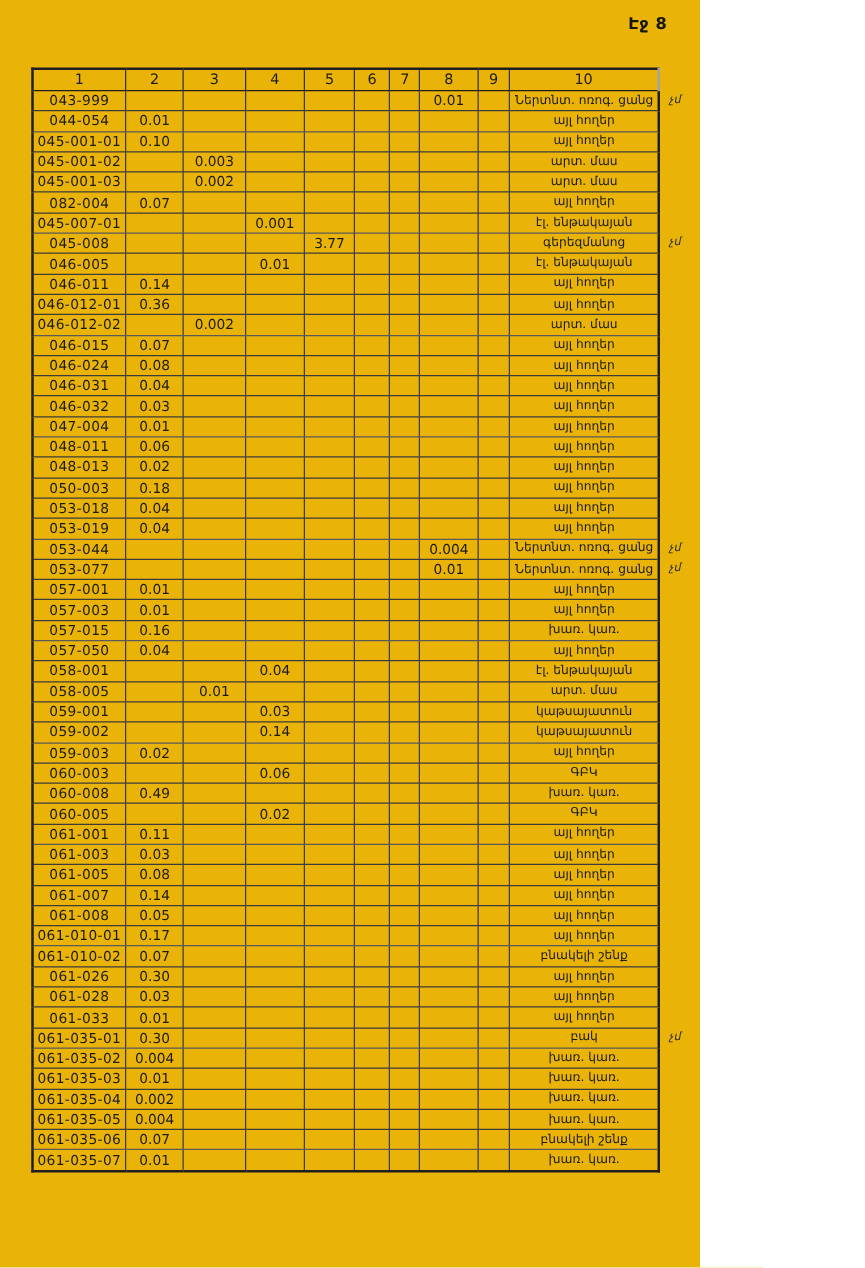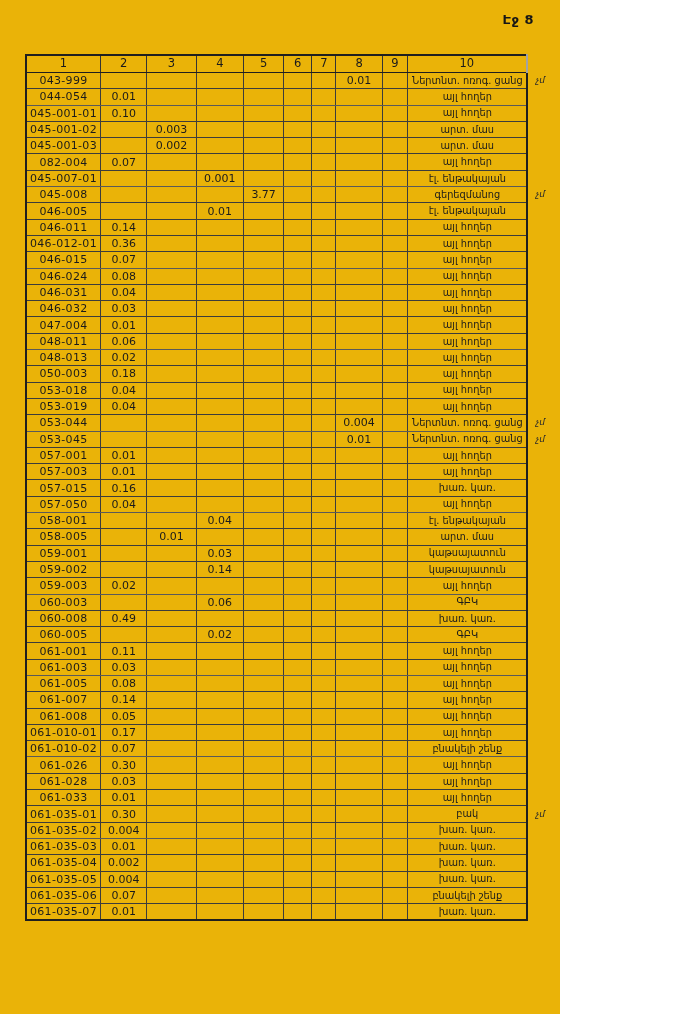--- a/index.html
+++ b/index.html
@@ -250,20 +250,33 @@
           <td class="col-num"></td>
           <td class="col-num"></td>
           <td class="col-num"></td>
           <td class="col-num"></td>
           <td class="col-num"></td>
           <td class="col-num"></td>
           <td class="col-cat">այլ հողեր</td>
           <td class="ann"></td>
         </tr>
         <tr>
+          <td class="col-code">046-012-02</td>
+          <td class="col-num"></td>
+          <td class="col-num">0.002</td>
+          <td class="col-num"></td>
+          <td class="col-num"></td>
+          <td class="col-num"></td>
+          <td class="col-num"></td>
+          <td class="col-num"></td>
+          <td class="col-num"></td>
+          <td class="col-cat">արտ. մաս</td>
+          <td class="ann"></td>
+        </tr>
+        <tr>
           <td class="col-code">046-015</td>
           <td class="col-num">0.07</td>
           <td class="col-num"></td>
           <td class="col-num"></td>
           <td class="col-num"></td>
           <td class="col-num"></td>
           <td class="col-num"></td>
           <td class="col-num"></td>
           <td class="col-num"></td>
           <td class="col-cat">այլ հողեր</td>
@@ -393,21 +406,21 @@
           <td class="col-num"></td>
           <td class="col-num"></td>
           <td class="col-num"></td>
           <td class="col-num"></td>
           <td class="col-num">0.004</td>
           <td class="col-num"></td>
           <td class="col-cat">Ներտնտ. ոռոգ. ցանց</td>
           <td class="ann">չմ</td>
         </tr>
         <tr>
-          <td class="col-code">053-045</td>
+          <td class="col-code">053-077</td>
           <td class="col-num"></td>
           <td class="col-num"></td>
           <td class="col-num"></td>
           <td class="col-num"></td>
           <td class="col-num"></td>
           <td class="col-num"></td>
           <td class="col-num">0.01</td>
           <td class="col-num"></td>
           <td class="col-cat">Ներտնտ. ոռոգ. ցանց</td>
           <td class="ann">չմ</td>

